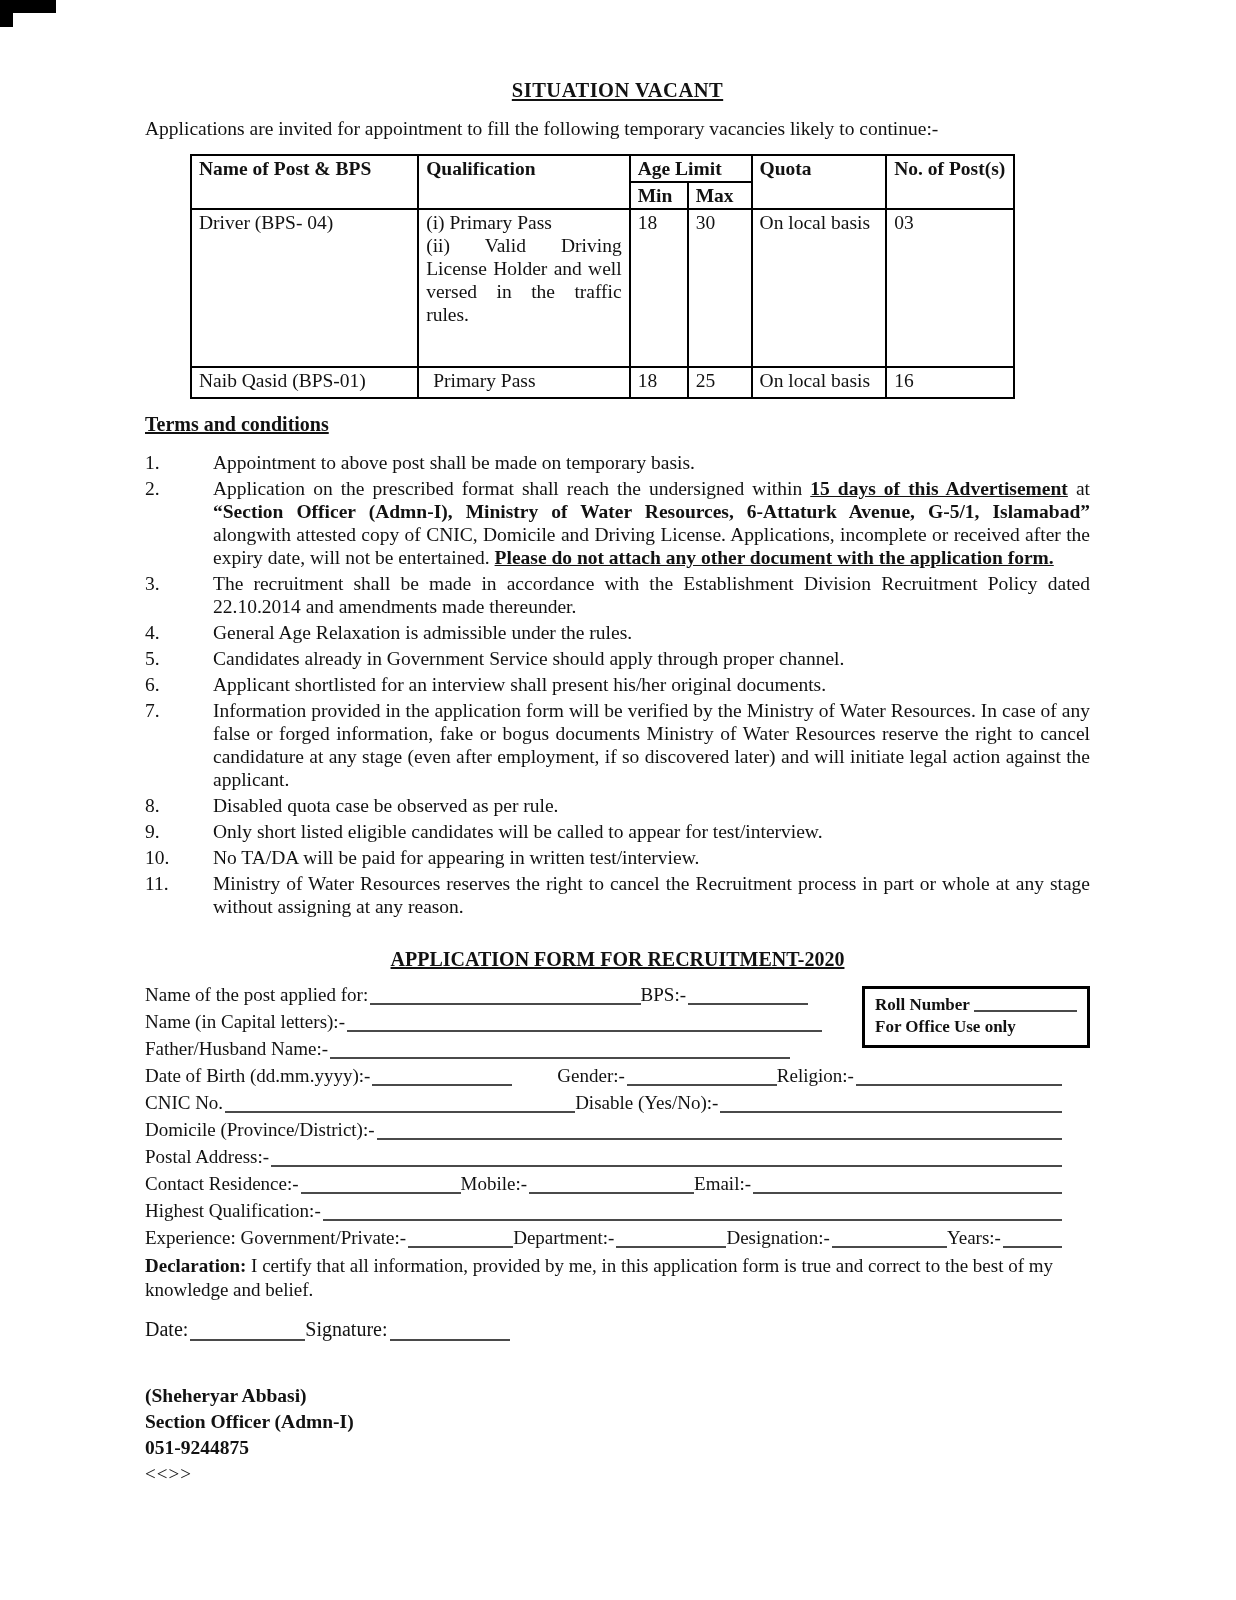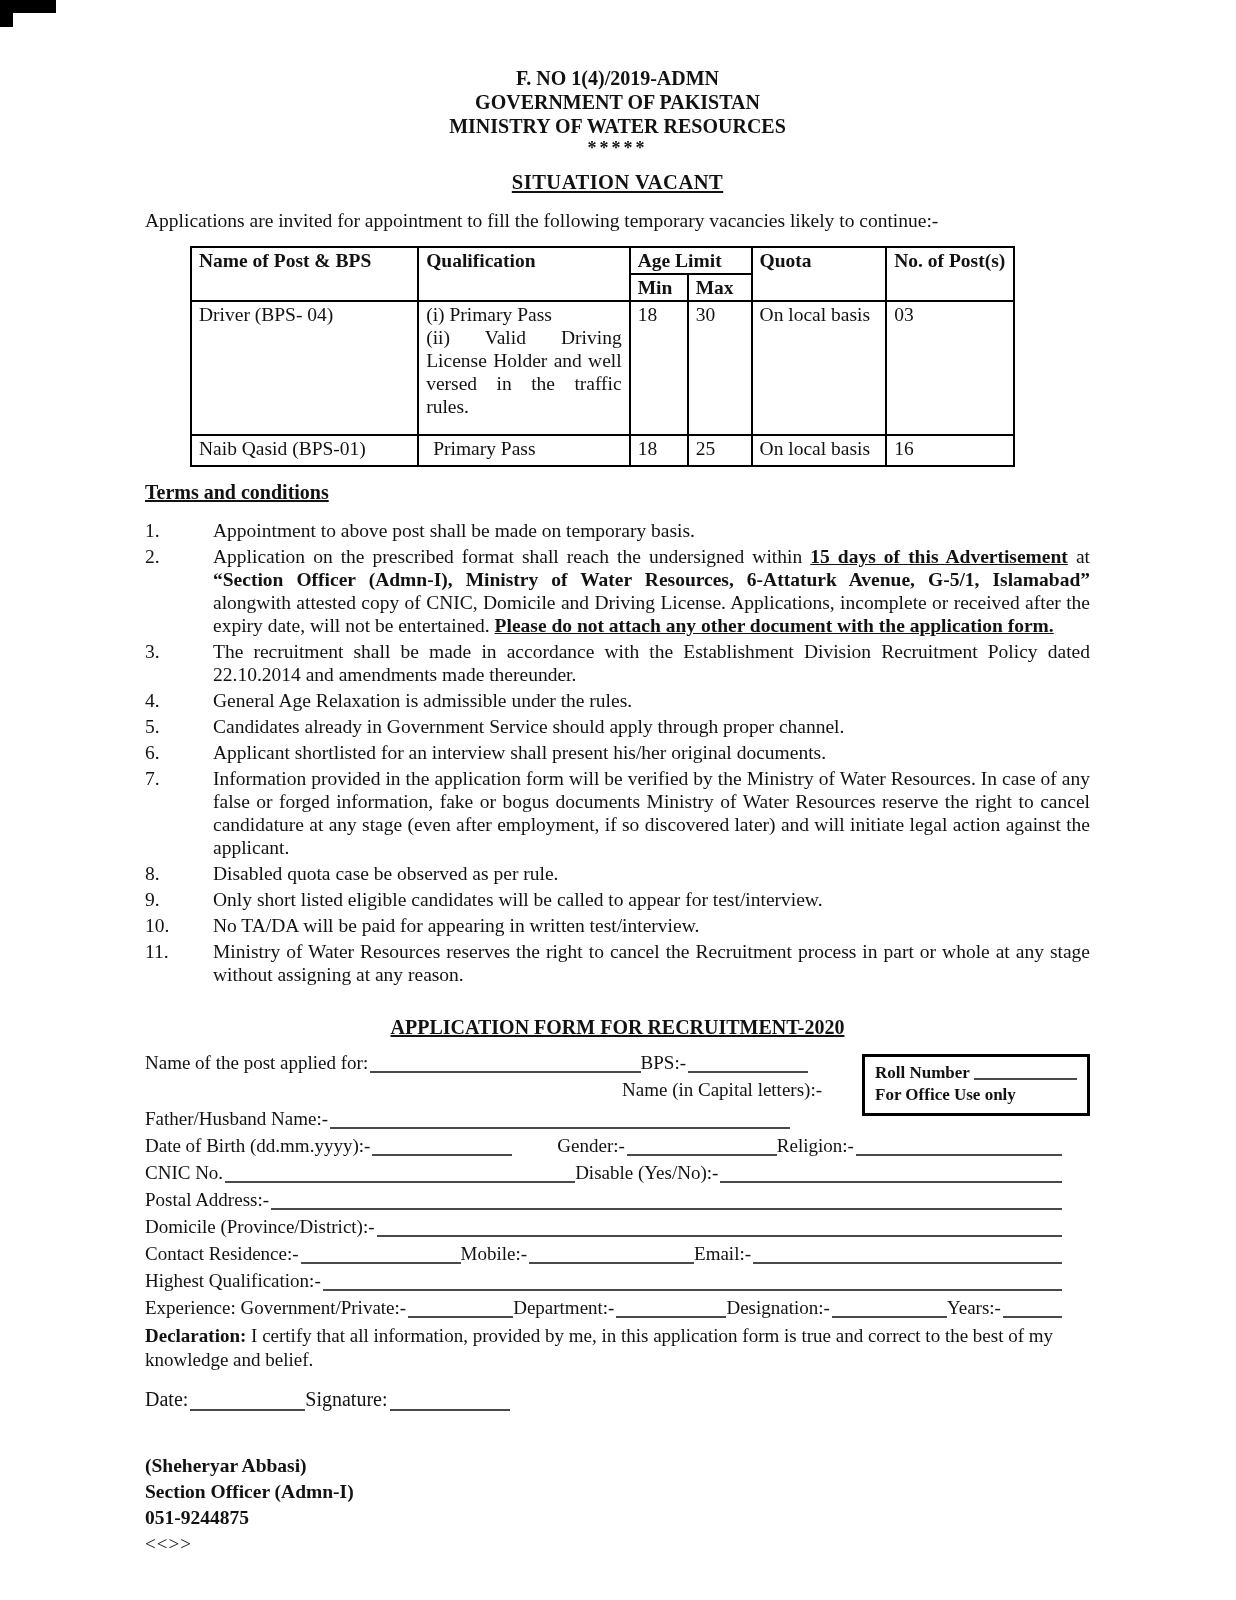--- a/index.html
+++ b/index.html
@@ -22,21 +22,21 @@
   .intro { margin-top:15px; font-size:19.5px; line-height:24px; }
 
   table.vacancy { border-collapse:collapse; margin:13px 0 0 45px; width:825px;padding-left:42px; }
   table.vacancy th, table.vacancy td {
     border:2px solid #000; font-size:19.5px; padding:1px 7px; vertical-align:top; text-align:left;
     line-height:23px; font-weight:normal;
   }
   table.vacancy th { font-weight:bold; }
   th.c, td.c { text-align:center; }
   th.spread { text-align:justify; }
-  tr.row-tall { height:134px; }
+  tr.row-tall { height:158px; }
   tr.row-short { height:31px; }
   .qual-just { text-align:justify; }
 
   .terms-head-wrap { margin-top:14px; }
   .terms-head { font-weight:bold; font-size:20px; text-decoration:underline; }
 
   .terms-list { margin-top:15px; font-size:19.5px; }
   .titem { display:flex; margin-bottom:3px; line-height:23px; }
   .tno { width:68px; flex:none; }
   .ttext { flex:1; text-align:justify; }
@@ -44,21 +44,21 @@
   .bu { font-weight:bold; text-decoration:underline; }
 
   .form-title-wrap { text-align:center; margin-top:30px; }
   .form-title { font-weight:bold; font-size:20px; text-decoration:underline; }
 
   .app-form { position:relative; margin-top:13px; font-size:19px; }
   .frow { display:flex; align-items:flex-end; line-height:21px; margin-bottom:6px; white-space:nowrap; }
   .ln { border-bottom:2px solid #4a4a4a; height:20px; margin-left:2px; }
   .grow { flex:1; }
   .mr-rollbox1 { margin-right:282px; }
-  .mr-rollbox2 { margin-right:268px;flex-direction:column; }
+  .mr-rollbox2 { margin-right:268px; }
   .mr-rollbox3 { margin-right:300px; }
   .mr-edge { margin-right:28px; }
   .sp45 { width:45px; flex:none; }
   .w120 { width:120px; flex:none; } .w140 { width:140px; flex:none; }
   .w150 { width:150px; flex:none; } .w350 { width:350px; flex:none; }
   .w160 { width:160px; flex:none; } .w165 { width:165px; flex:none; }
   .w105 { width:105px; flex:none; } .w110 { width:110px; flex:none; }
   .w115 { width:115px; flex:none; } .w120b { width:120px; flex:none; }
 
   .roll-box {
@@ -76,26 +76,20 @@
   .footer { margin-top:42px; text-align:left; font-weight:bold; font-size:19.5px; line-height:26px; }
   .end-mark { font-weight:normal; font-size:19px; letter-spacing:1px; }
 </style>
 </head>
 <body>
 
 <div class="page">
   <div class="scan-mark-h"></div>
   <div class="scan-mark-v"></div>
 
-  <div class="doc-header">
-    <div class="h-line">F. NO 1(4)/2019-ADMN</div>
-    <div class="h-line">GOVERNMENT OF PAKISTAN</div>
-    <div class="h-line">MINISTRY OF WATER RESOURCES</div>
-    <div class="stars">*****</div>
-  </div>
 
   <div class="doc-title-wrap">
     <span class="doc-title">SITUATION VACANT</span>
   </div>
 
   <p class="intro">Applications are invited for appointment to fill the following temporary vacancies likely to continue:-</p>
 
   <table class="vacancy">
     <colgroup>
       <col style="width:228px">
@@ -233,26 +227,26 @@
     </div>
 
     <div class="frow mr-edge">
       <span>CNIC No.</span>
       <span class="ln w350"></span>
       <span>Disable (Yes/No):-</span>
       <span class="ln grow"></span>
     </div>
 
     <div class="frow mr-edge">
+      <span>Domicile (Province/District):-</span>
+      <span class="ln grow"></span>
+    </div>
+
+    <div class="frow mr-edge">
       <span>Postal Address:-</span>
-      <span class="ln grow"></span>
-    </div>
-
-    <div class="frow mr-edge">
-      <span>Domicile (Province/District):-</span>
       <span class="ln grow"></span>
     </div>
 
     <div class="frow mr-edge">
       <span>Contact Residence:-</span>
       <span class="ln w160"></span>
       <span>Mobile:-</span>
       <span class="ln w165"></span>
       <span>Email:-</span>
       <span class="ln grow"></span>

